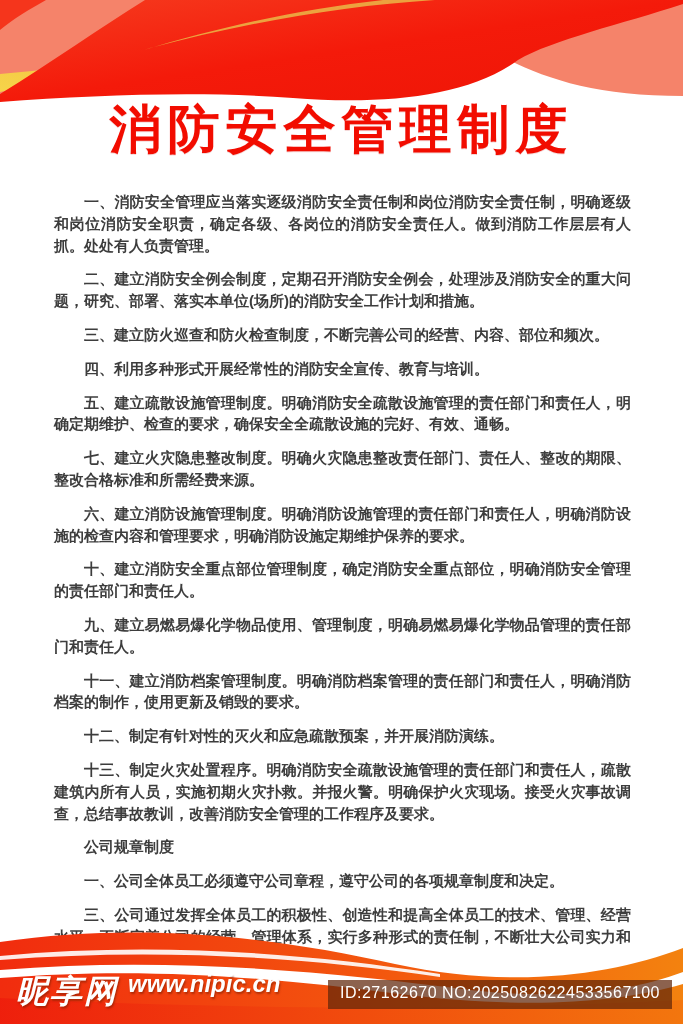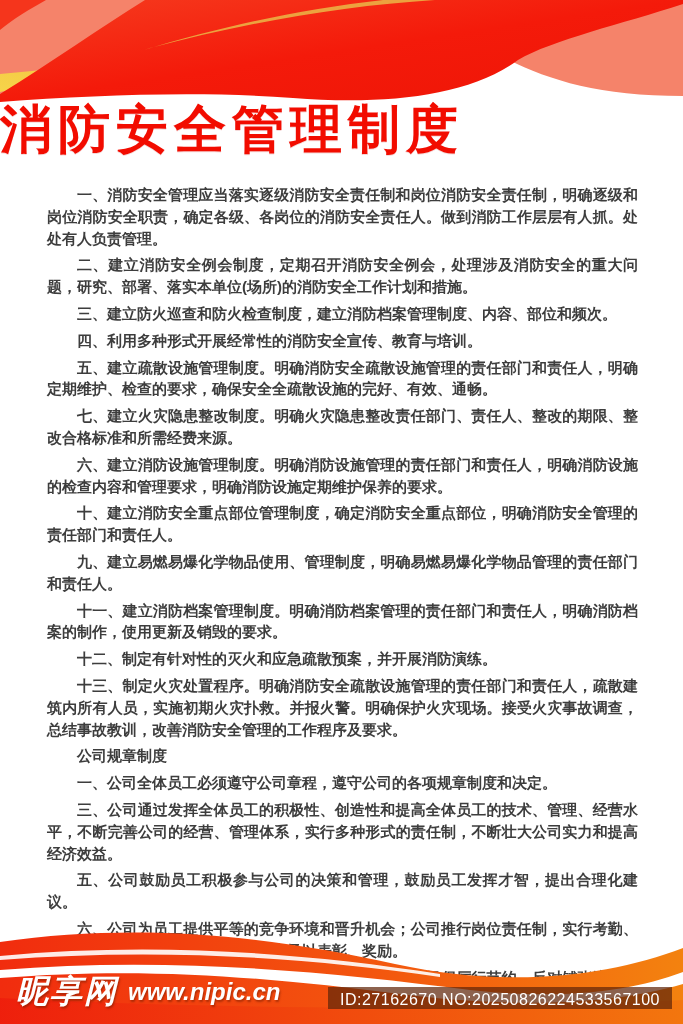--- a/index.html
+++ b/index.html
@@ -19,65 +19,66 @@
     position: absolute; top: 0; left: 0;
     width: 683px; height: 178px;
     pointer-events: none;
   }
 
   
   .page-title {
     position: absolute;
     top: 100px; left: 0;
     width: 683px;
+    text-align: center;
     font-size: 52px;
     font-weight: 900;
     letter-spacing: 6px;
     color: #f20c00;
     line-height: 1.15;
     text-shadow: 0 1px 0 rgba(180,0,0,0.15);
     white-space: nowrap;
   }
 
   
   .rules {
     position: absolute;
     top: 179px; left: 42px; right: 40px;
     color: #3d3d3d;
     font-size: 15px;
     line-height: 21.8px;
     font-weight: 700;
     text-align: justify;
   }
-  .rules p { text-indent: 2em; margin: 5px; }
+  .rules p { text-indent: 2em; margin: 12px; }
 
   
   .footer-deco {
     position: absolute; left: 0; bottom: 0;
     width: 683px; height: 112px;
     pointer-events: none;
   }
 
   .watermark {
     position: absolute; left: 16px; bottom: 10px;
     color: #ffffff;
-    display: flex; align-items: center; gap: 10px;
+    display: flex; align-items: flex-start; gap: 10px;
     text-shadow: 1px 2px 2px rgba(120,30,0,0.55);
     font-style: italic;
   }
   .watermark .wm-name { font-size: 32px; font-weight: 900; letter-spacing: 2px; }
   .watermark .wm-url  { font-size: 24px; font-weight: 800; }
 
   .id-badge {
     position: absolute; right: 11px; bottom: 15px;
     background: rgba(96, 38, 10, 0.72);
     color: #ffffff;
     font-size: 16px;
     font-weight: 400;
-    padding: 4px 12px 0 12px;
+    padding: 4px 12px 7px 12px;
     letter-spacing: 0.5px;
     white-space: nowrap;
   }
 </style>
 </head>
 <body>
 
 <div class="poster">
 
   <svg class="header-deco" viewBox="0 0 683 178" xmlns="http://www.w3.org/2000/svg" aria-hidden="true">
@@ -104,21 +105,21 @@
     <path d="M0,0 L46,0 C30,9 13,19 0,30 Z" fill="#f5351c"></path>
 
     <path d="M150,48 C245,23 340,6 435,0 L383,0 C300,9 216,28 144,50 Z" fill="#eca23f"></path>
   </svg>
 
   <div class="page-title">消防安全管理制度</div>
 
   <div class="rules">
     <p>一、消防安全管理应当落实逐级消防安全责任制和岗位消防安全责任制，明确逐级和岗位消防安全职责，确定各级、各岗位的消防安全责任人。做到消防工作层层有人抓。处处有人负责管理。</p>
     <p>二、建立消防安全例会制度，定期召开消防安全例会，处理涉及消防安全的重大问题，研究、部署、落实本单位(场所)的消防安全工作计划和措施。</p>
-    <p>三、建立防火巡查和防火检查制度，建立消防档案管理制度、内容、部位和频次。</p>
+    <p>三、建立防火巡查和防火检查制度，不断完善公司的经营、内容、部位和频次。</p>
     <p>四、利用多种形式开展经常性的消防安全宣传、教育与培训。</p>
     <p>五、建立疏散设施管理制度。明确消防安全疏散设施管理的责任部门和责任人，明确定期维护、检查的要求，确保安全全疏散设施的完好、有效、通畅。</p>
     <p>七、建立火灾隐患整改制度。明确火灾隐患整改责任部门、责任人、整改的期限、整改合格标准和所需经费来源。</p>
     <p>六、建立消防设施管理制度。明确消防设施管理的责任部门和责任人，明确消防设施的检查内容和管理要求，明确消防设施定期维护保养的要求。</p>
     <p>十、建立消防安全重点部位管理制度，确定消防安全重点部位，明确消防安全管理的责任部门和责任人。</p>
     <p>九、建立易燃易爆化学物品使用、管理制度，明确易燃易爆化学物品管理的责任部门和责任人。</p>
     <p>十一、建立消防档案管理制度。明确消防档案管理的责任部门和责任人，明确消防档案的制作，使用更新及销毁的要求。</p>
     <p>十二、制定有针对性的灭火和应急疏散预案，并开展消防演练。</p>
     <p>十三、制定火灾处置程序。明确消防安全疏散设施管理的责任部门和责任人，疏散建筑内所有人员，实施初期火灾扑救。并报火警。明确保护火灾现场。接受火灾事故调查，总结事故教训，改善消防安全管理的工作程序及要求。</p>
     <p>公司规章制度</p>

